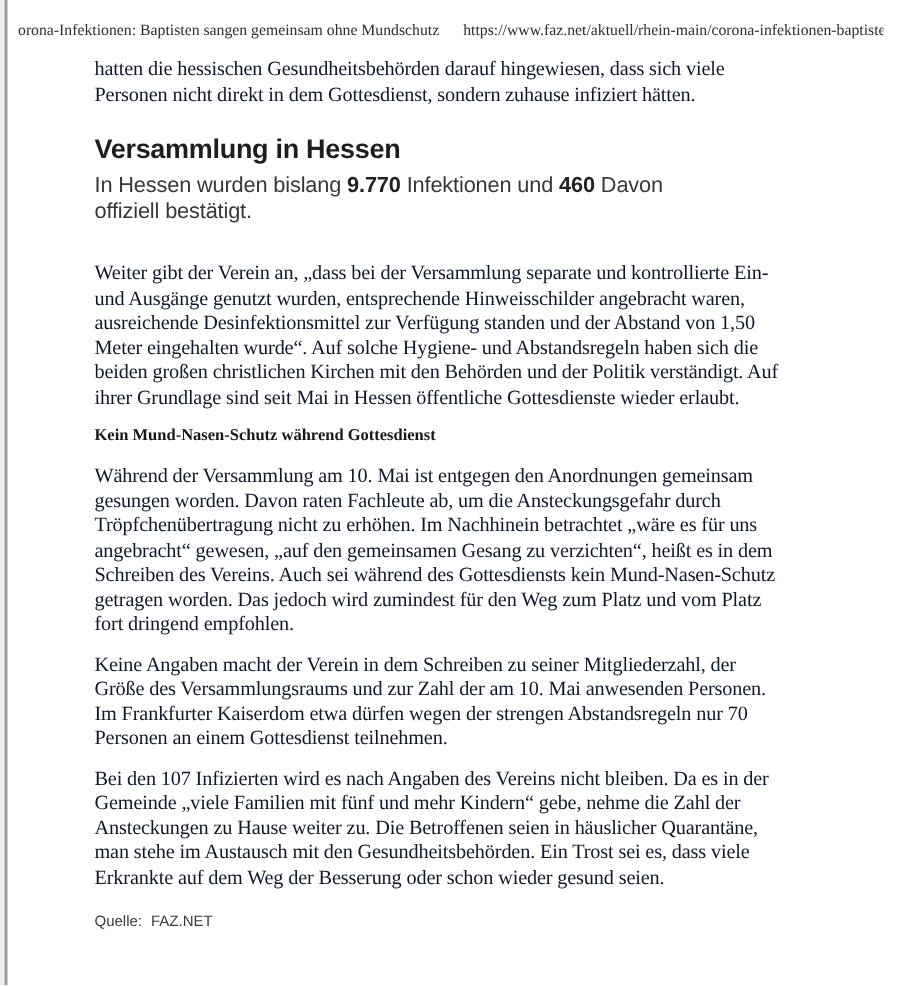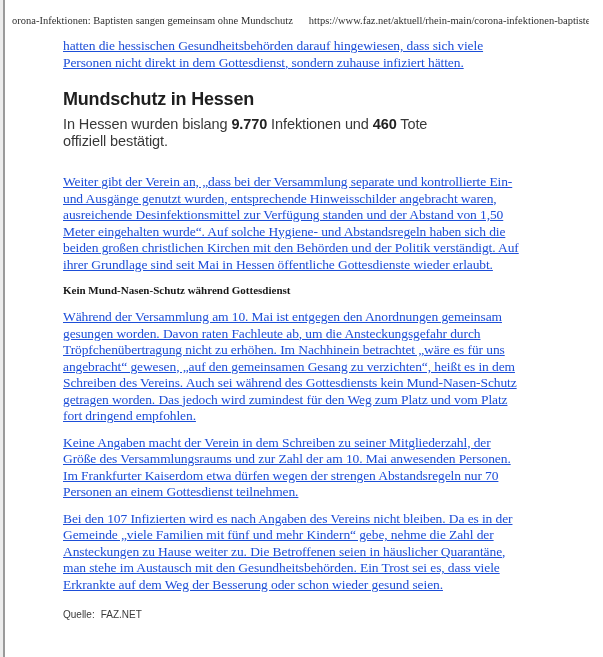--- a/index.html
+++ b/index.html
@@ -35,23 +35,22 @@
   .ph-url { margin-right: -4px; }
   .content {
     margin-left: 63px;
     width: 458px;
   }
   .body-text {
     font-family: "Liberation Serif", serif;
     font-size: 13.5px;
     line-height: 16.5px;
     letter-spacing: -0.1px;
-    color: #1d4ed8;
+    color: #0f172a;
     margin-top: 10px;
-    text-decoration: underline;
   }
   .intro { margin-top: 12px; }
   .p-after-widget { margin-top: 24px; }
   .widget { font-family: "Liberation Sans", sans-serif; }
   .widget-title {
     margin-top: 17px;
     font-family: "Liberation Sans", sans-serif;
     font-size: 18px;
     line-height: 22px;
     font-weight: bold;
@@ -117,22 +116,22 @@
   <div class="print-header">
     <span class="ph-title">orona-Infektionen: Baptisten sangen gemeinsam ohne Mundschutz</span>
     <span class="ph-url">https://www.faz.net/aktuell/rhein-main/corona-infektionen-baptiste.</span>
   </div>
 
   <div class="content">
 
     <p class="body-text intro">hatten die hessischen Gesundheitsbehörden darauf hingewiesen, dass sich viele Personen nicht direkt in dem Gottesdienst, sondern zuhause infiziert hätten.</p>
 
     <section class="widget">
-      <h2 class="widget-title">Mundschutz in Hessen</h2>
-      <p class="widget-stats"><span>In Hessen wurden bislang </span><b>9.770</b><span> Infektionen und </span><b>460</b><span> Tote</span><br><span>offiziell bestätigt.</span></p>
+      <h2 class="widget-title">Versammlung in Hessen</h2>
+      <p class="widget-stats"><span>In Hessen wurden bislang </span><b>9.770</b><span> Infektionen und </span><b>460</b><span> Davon</span><br><span>offiziell bestätigt.</span></p>
 
     </section>
 
     <p class="body-text p-after-widget">Weiter gibt der Verein an, „dass bei der Versammlung separate und kontrollierte Ein- und Ausgänge genutzt wurden, entsprechende Hinweisschilder angebracht waren, ausreichende Desinfektionsmittel zur Verfügung standen und der Abstand von 1,50 Meter eingehalten wurde“. Auf solche Hygiene- und Abstandsregeln haben sich die beiden großen christlichen Kirchen mit den Behörden und der Politik verständigt. Auf ihrer Grundlage sind seit Mai in Hessen öffentliche Gottesdienste wieder erlaubt.</p>
 
     <h3 class="subheading">Kein Mund-Nasen-Schutz während Gottesdienst</h3>
 
     <p class="body-text">Während der Versammlung am 10. Mai ist entgegen den Anordnungen gemeinsam gesungen worden. Davon raten Fachleute ab, um die Ansteckungsgefahr durch Tröpfchenübertragung nicht zu erhöhen. Im Nachhinein betrachtet „wäre es für uns angebracht“ gewesen, „auf den gemeinsamen Gesang zu verzichten“, heißt es in dem Schreiben des Vereins. Auch sei während des Gottesdiensts kein Mund-Nasen-Schutz getragen worden. Das jedoch wird zumindest für den Weg zum Platz und vom Platz fort dringend empfohlen.</p>
 
     <p class="body-text">Keine Angaben macht der Verein in dem Schreiben zu seiner Mitgliederzahl, der Größe des Versammlungsraums und zur Zahl der am 10. Mai anwesenden Personen. Im Frankfurter Kaiserdom etwa dürfen wegen der strengen Abstandsregeln nur 70 Personen an einem Gottesdienst teilnehmen.</p>

